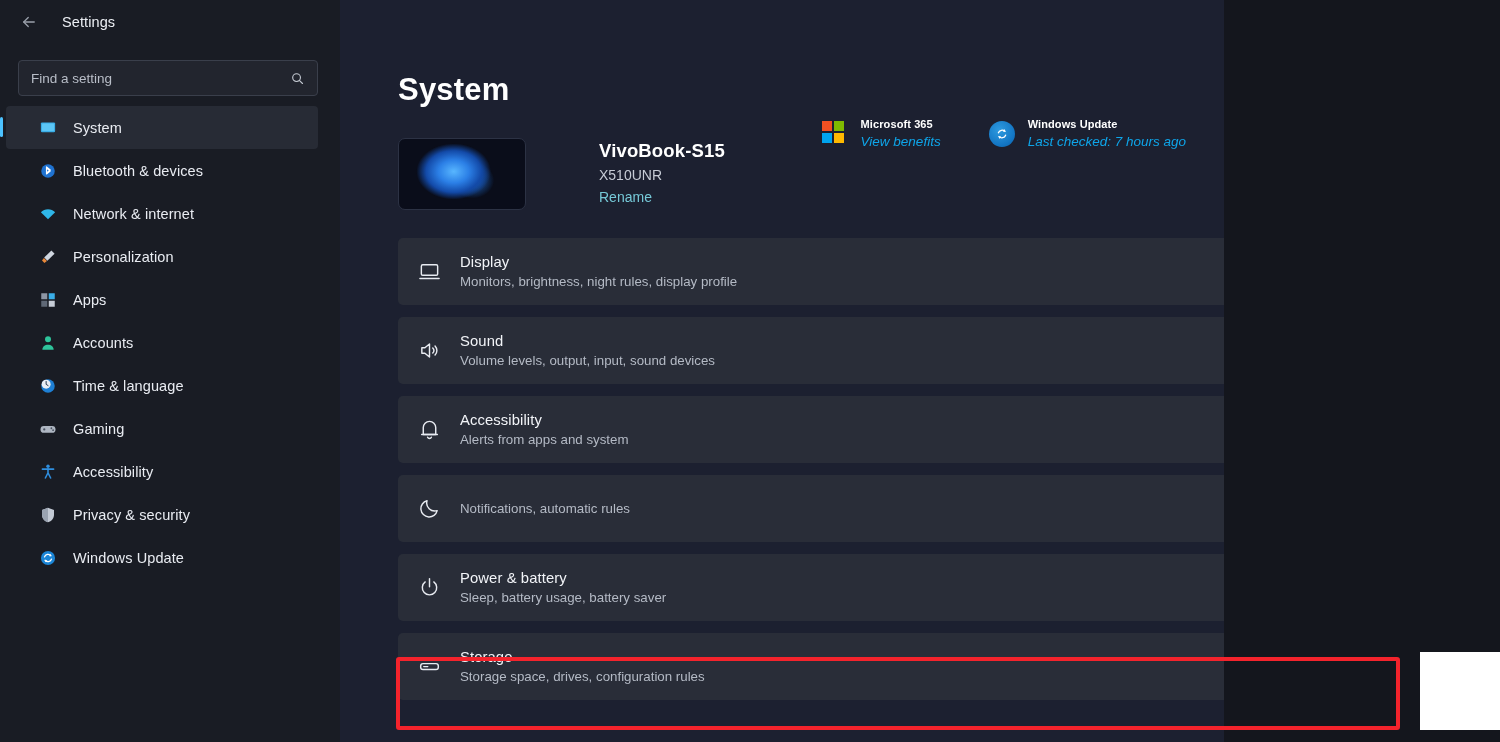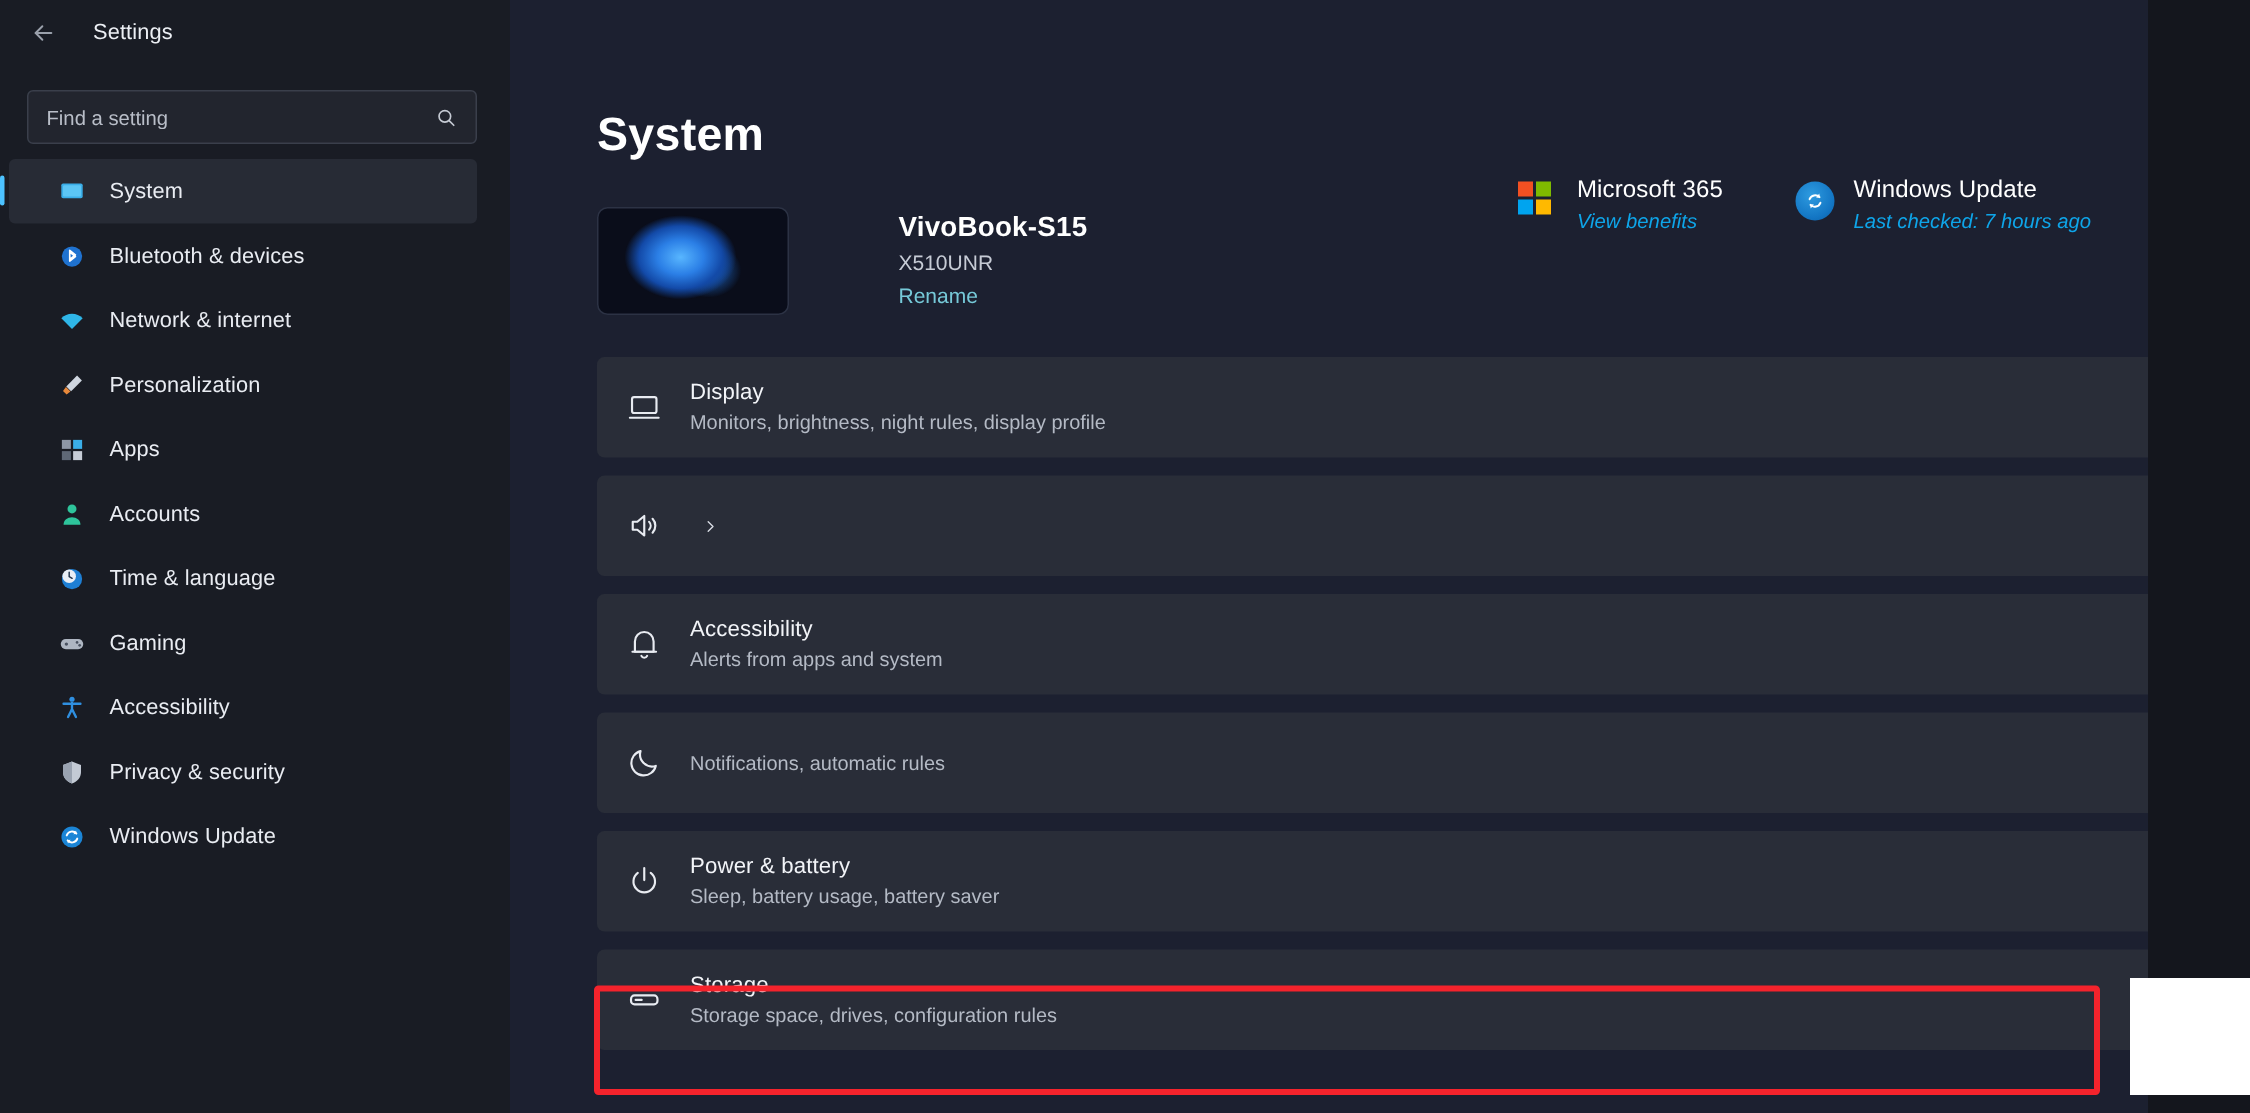--- a/index.html
+++ b/index.html
@@ -2,21 +2,21 @@
 <html><head>
 <meta charset="utf-8">
 <style>
   * { margin:0; padding:0; box-sizing:border-box; }
   html, body {
     width:1500px; height:742px;
     background:#14161d;
     font-family:"Liberation Sans", sans-serif;
     overflow:hidden;
   }
-  #app { position:relative; width:1432px; height:742px; display:flex; background:#14161d; }
+  #app { position:relative; width:1224px; height:742px; display:flex; background:#14161d; }
 
   
   #sidebar {
     width:340px; height:742px;
     background:#191c24;
     position:relative; flex:none;
   }
   .titlebar {
     height:44px; display:flex; align-items:center; gap:22px;
     padding-left:18px;
@@ -137,21 +137,21 @@
   .device-model { font-size:14px; color:#c6cbd5; margin-top:5px; }
   .device-rename { font-size:14px; color:#76c9d8; margin-top:6px; cursor:pointer; }
 
   .status-widgets {
     position:absolute; right:38px; top:10px;
     display:flex; align-items:flex-start; gap:48px;
   }
   .widget { display:flex; align-items:flex-start; gap:13px; }
   .widget .wicon { width:26px; height:26px; flex:none; margin-top:3px; }
   .widget .wtext { display:flex; flex-direction:column; gap:4px; }
-  .widget .wtitle { font-size:16px; font-weight:400; color:#ffffff; letter-spacing:.1px; }
+  .widget .wtitle { font-size:11px; font-weight:700; color:#ffffff; letter-spacing:.1px; }
   .widget .wsub { font-size:13.5px; color:#0ea5e9;font-style:italic; }
 
   .ms-logo { display:grid; grid-template-columns:1fr 1fr; grid-template-rows:1fr 1fr; gap:2px; width:22px; height:22px; }
   .ms-logo span { display:block; }
 
   .winupdate-icon {
     width:26px; height:26px; border-radius:50%;
     background:radial-gradient(circle at 40% 35%, #2e9be0 0%, #1376c4 65%, #0b5ea6 100%);
     display:flex; align-items:center; justify-content:center;
   }
@@ -413,20 +413,24 @@
       </div>
 
       <div class="row">
         <span class="ricon">
           <svg viewBox="0 0 24 24" fill="none" stroke="currentColor" stroke-width="1.5" stroke-linecap="round" stroke-linejoin="round">
             <path d="M4 9.2h3.2L12 5.2v13.6L7.2 14.8H4z"></path>
             <path d="M15.4 9.3a4 4 0 010 5.4"></path>
             <path d="M17.8 7.2a7 7 0 010 9.6"></path>
           </svg>
         </span>
+        <span class="rtext">
+          <span class="rtitle">Sound</span>
+          <span class="rsub">Volume levels, output, input, sound devices</span>
+        </span>
         <span class="chev">
           <svg viewBox="0 0 24 24" fill="none" stroke="currentColor" stroke-width="2" stroke-linecap="round" stroke-linejoin="round">
               <path d="M9 5l7 7-7 7"></path>
             </svg>
         </span>
       </div>
 
       <div class="row">
         <span class="ricon">
           <svg viewBox="0 0 24 24" fill="none" stroke="currentColor" stroke-width="1.5" stroke-linecap="round" stroke-linejoin="round">

